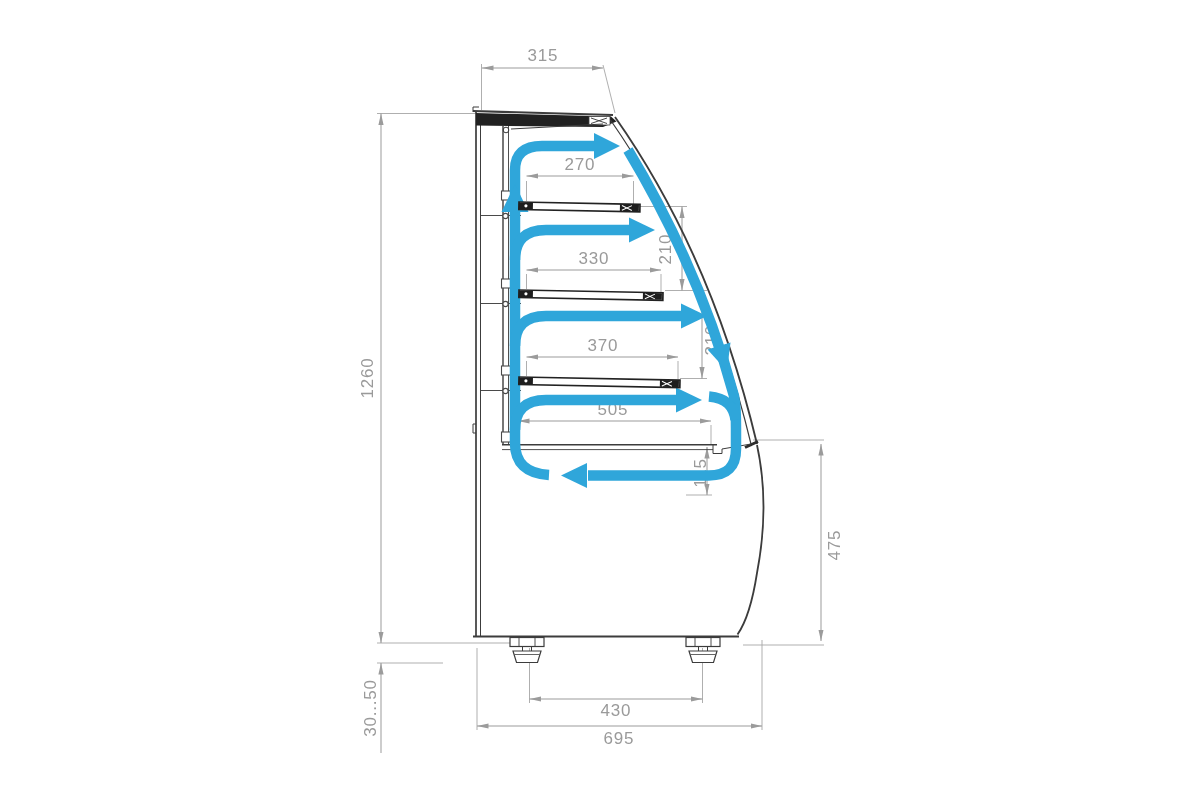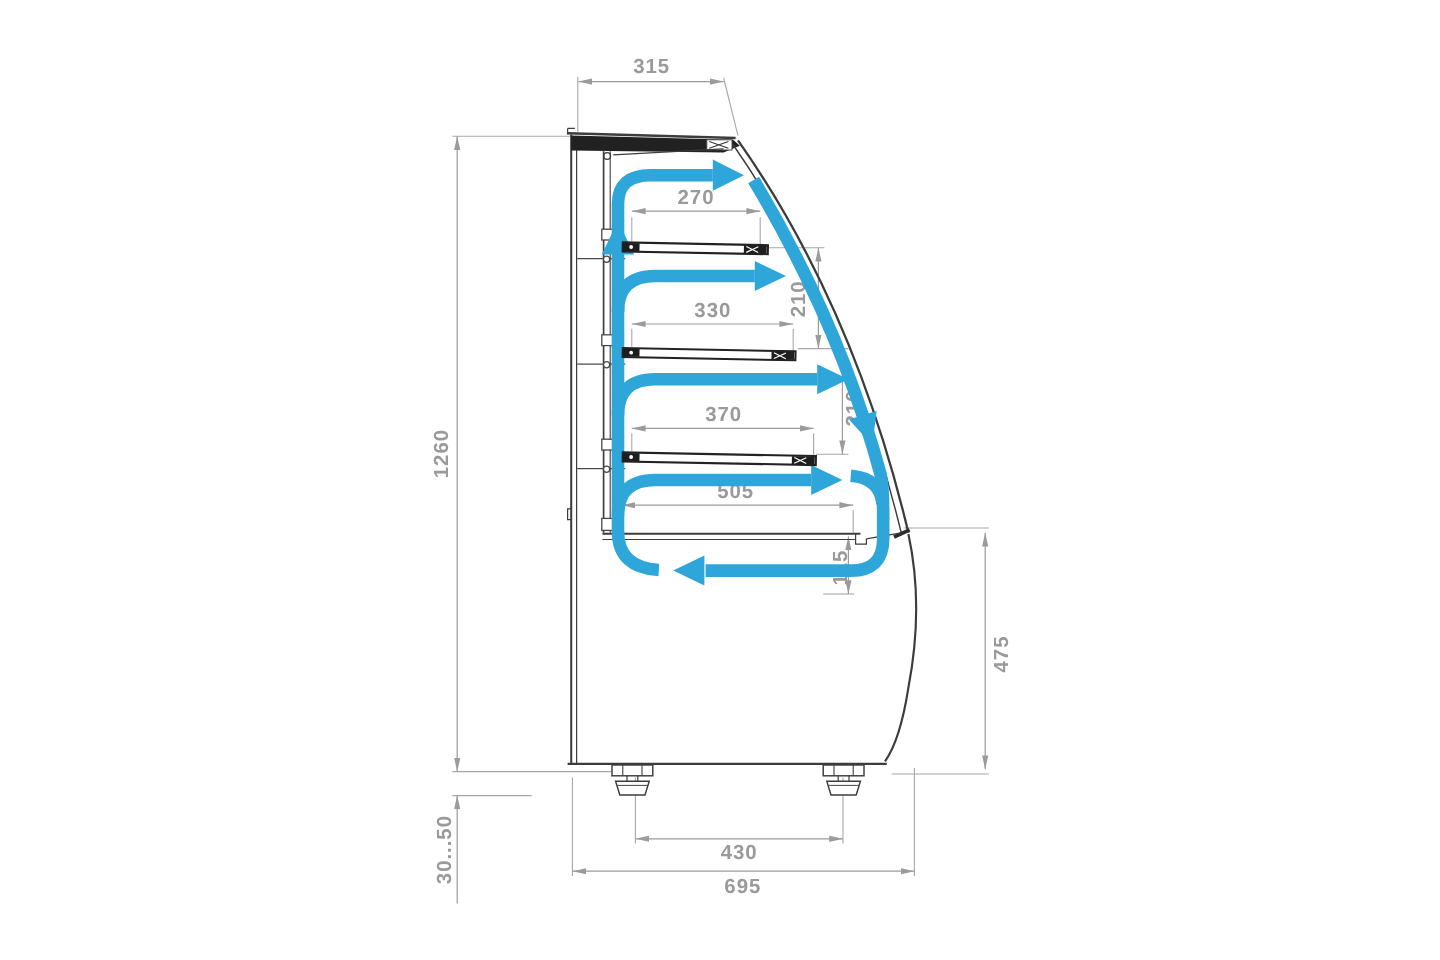--- a/index.html
+++ b/index.html
@@ -1,16 +1,16 @@
 <!DOCTYPE html>
 <html><head>
 <meta charset="utf-8">
 <style>
   html,body{margin:0;padding:0;background:#ffffff;}
-  #stage{position:relative;width:1200px;height:800px;background:#ffffff;overflow:hidden;font-weight:bold;}
+  #stage{position:relative;width:1200px;height:800px;background:#ffffff;overflow:hidden;}
   .dim-text{font-family:"Liberation Sans","DejaVu Sans",sans-serif;font-size:17px;fill:#9a9a9a;letter-spacing:0.8px;}
   .dim-line{stroke:#9b9b9b;stroke-width:1;fill:none;}
   .ext{stroke:#a6a6a6;stroke-width:0.9;fill:none;}
   .dark{stroke:#3c3c3c;fill:none;}
   .flow{stroke:#2fa6da;stroke-width:10.5;fill:none;}
   .flowfill{fill:#2fa6da;stroke:none;}
 </style>
 </head>
 <body>
 

